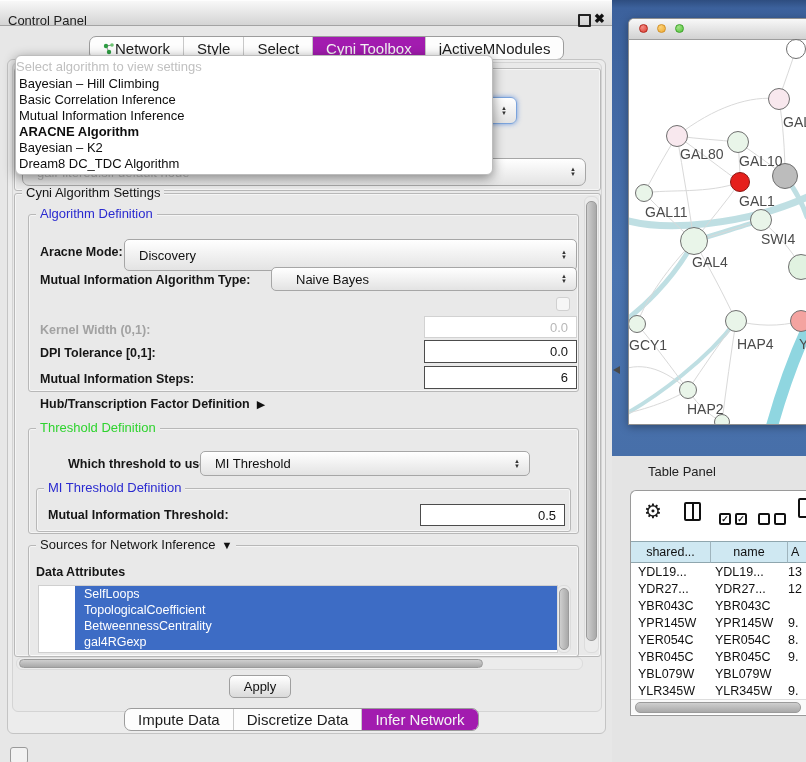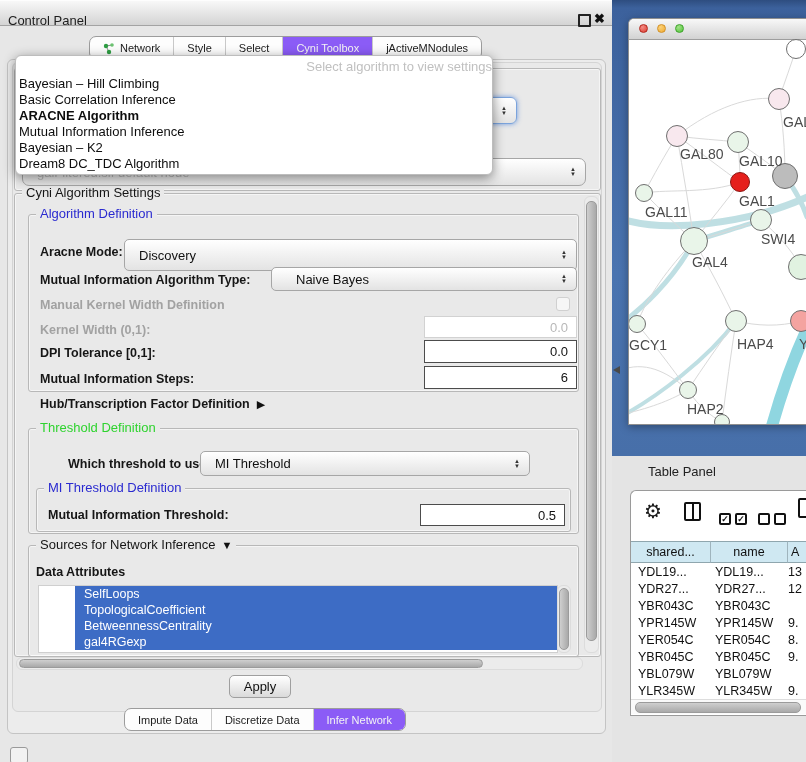--- a/index.html
+++ b/index.html
@@ -6,43 +6,43 @@
   body{font-family:"Liberation Sans",sans-serif;}
   #root{position:relative;width:806px;height:762px;background:#e7e7e7;overflow:hidden;}
   .abs{position:absolute;}
   
   .tbar{left:0;top:8;width:612px;height:24px;background:linear-gradient(#f8f8f8,#d4d4d4);
         border-top:1px solid #fdfdfd;border-bottom:1px solid #a3a3a3;}
   .tbar-title{left:8px;top:12px;font-size:13px;color:#1d1d1d;line-height:18px;}
   .float-ic{left:578px;top:14px;width:9px;height:9px;border:2px solid #222;border-radius:1px;}
   .close-ic{left:594px;top:11px;font-size:13px;font-weight:bold;color:#111;}
   .seg{display:flex;align-items:stretch;background:#fdfdfd;border:1px solid #9c9c9c;border-radius:7px;overflow:hidden;}
-  .seg .sgi{display:flex;align-items:center;gap:5px;padding:0 13px;font-size:11px;color:#1c1c1c;border-left:1px solid #c9c9c9;cursor:default;}
+  .seg .sgi{display:flex;align-items:center;padding:0 13px;font-size:15px;color:#1c1c1c;border-left:1px solid #c9c9c9;cursor:default;}
   .seg .sgi:first-child{border-left:none;}
-  .seg .sgi.sel{background:#8b5cf6;color:#f4f4f4;}
+  .seg .sgi.sel{background:#a21caf;color:#f4f4f4;}
   .topseg{left:89px;top:36px;height:22px;}
   .content{left:7px;top:59px;width:597px;height:673px;background:#ececec;border:1px solid #c4c4c4;border-radius:6px;}
   .innerp{left:12px;top:62px;width:588px;height:648px;background:#e9e9e9;border:1px solid #d4d4d4;border-radius:6px;}
   .gbox{border:1px solid #b8b8b8;border-radius:3px;box-shadow:inset 0 0 0 1px rgba(255,255,255,.55);}
   .gtitle{background:#e9e9e9;padding:0 4px;font-size:13px;color:#161616;height:14px;line-height:14px;white-space:nowrap;}
   .gtitle.blue{color:#2a2ad0;}
   .gtitle.green{color:#2fd32f;}
   .lbl{font-weight:700;font-size:12.5px;color:#161616;white-space:nowrap;}
   .lbl.dis{color:#a2a2a2;}
   .combo{background:linear-gradient(#ffffff,#e3e3e3);border:1px solid #a6a6a6;border-radius:5px;
          font-size:13px;color:#111;display:flex;align-items:center;padding-left:14px;box-sizing:border-box;}
   .combo .ctext{flex:1;white-space:nowrap;overflow:hidden;}
   .stepper{width:14px;display:flex;flex-direction:column;align-items:center;justify-content:center;
            font-size:6px;line-height:5px;color:#333;margin-right:5px;flex:none;}
   .field{background:#fff;border:1px solid #4c4c4c;font-size:13px;color:#111;display:flex;align-items:center;
          justify-content:flex-end;padding-right:8px;box-sizing:border-box;}
   .field.dis{border-color:#d2d2d2;color:#b8b8b8;}
   .popup{left:15px;top:55px;width:476px;height:118px;background:#fff;border:1px solid #bdbdbd;border-radius:6px;
          box-shadow:0 3px 12px rgba(0,0,0,.45);z-index:6;}
-  .popup .prompt{text-align:right;color:#c0c0c0;font-size:13px;height:18px;line-height:18px;margin-top:2px;}
+  .popup .prompt{text-align:left;color:#c0c0c0;font-size:13px;height:18px;line-height:18px;margin-top:2px;}
   .popup .pitem{height:16px;line-height:16px;font-size:13px;color:#0d0d0d;padding-left:3px;white-space:nowrap;}
   .popup .pitem.sel{font-weight:bold;}
   .vtrack{background:#ececec;border:1px solid #dcdcdc;border-radius:6px;}
   .thumb{background:linear-gradient(90deg,#cfcfcf,#a9a9a9);border:1px solid #9b9b9b;border-radius:5px;}
   .hthumb{background:linear-gradient(#cfcfcf,#a9a9a9);border:1px solid #9b9b9b;border-radius:5px;}
   .list{background:#ffffff;border:1px solid #cfcfcf;}
   .litem{height:16px;line-height:16px;font-size:12.5px;color:#fff;background:#3d6cc5;padding-left:9px;white-space:nowrap;margin-left:36px;}
   .btn{background:linear-gradient(#ffffff,#dadada);border:1px solid #9f9f9f;border-radius:5px;font-size:13px;color:#111;
        display:flex;align-items:center;justify-content:center;}
   .bottomseg{left:124px;top:708px;height:21px;}
@@ -127,22 +127,22 @@
     <span class="stepper">
       <span>▲</span>
         <span>▼</span>
     </span>
   </div>
 
   <div class="abs popup">
     <div class="prompt">Select algorithm to view settings</div>
     <div class="pitem">Bayesian – Hill Climbing</div>
     <div class="pitem">Basic Correlation Inference</div>
+    <div class="pitem">Mutual Information Inference</div>
     <div class="pitem sel">ARACNE Algorithm</div>
-    <div class="pitem">Mutual Information Inference</div>
     <div class="pitem">Bayesian – K2</div>
     <div class="pitem">Dream8 DC_TDC Algorithm</div>
   </div>
 
   <div class="abs gbox" style="left:14px;top:193px;width:585px;height:462px;"></div>
   <div class="abs gtitle" style="left:22px;top:186px;">Cyni Algorithm Settings</div>
 
   <div class="abs vtrack" style="left:584px;top:196px;width:13px;height:455px;">
     <div class="thumb" style="position:absolute;left:1px;top:4px;width:9px;height:438px;"></div>
   </div>
@@ -161,21 +161,20 @@
 
   <div class="abs lbl" style="left:40px;top:273px;">Mutual Information Algorithm Type:</div>
   <div class="abs combo" style="left:271px;top:267px;width:306px;height:24px;padding-left:24px;">
     <span class="ctext">Naive Bayes</span>
     <span class="stepper">
         <span>▲</span>
         <span>▼</span>
       </span>
   </div>
 
-  <div class="abs lbl dis" style="left:40px;top:298px;">Manual Kernel Width Definition</div>
   <div class="abs checkbox" style="left:556px;top:297px;"></div>
 
   <div class="abs lbl dis" style="left:40px;top:323px;">Kernel Width (0,1):</div>
   <div class="abs field dis" style="left:424px;top:316px;width:153px;height:22px;">
     <span>0.0</span>
   </div>
 
   <div class="abs lbl" style="left:40px;top:346px;">DPI Tolerance [0,1]:</div>
   <div class="abs field" style="left:424px;top:340px;width:153px;height:23px;">
     <span>0.0</span>

